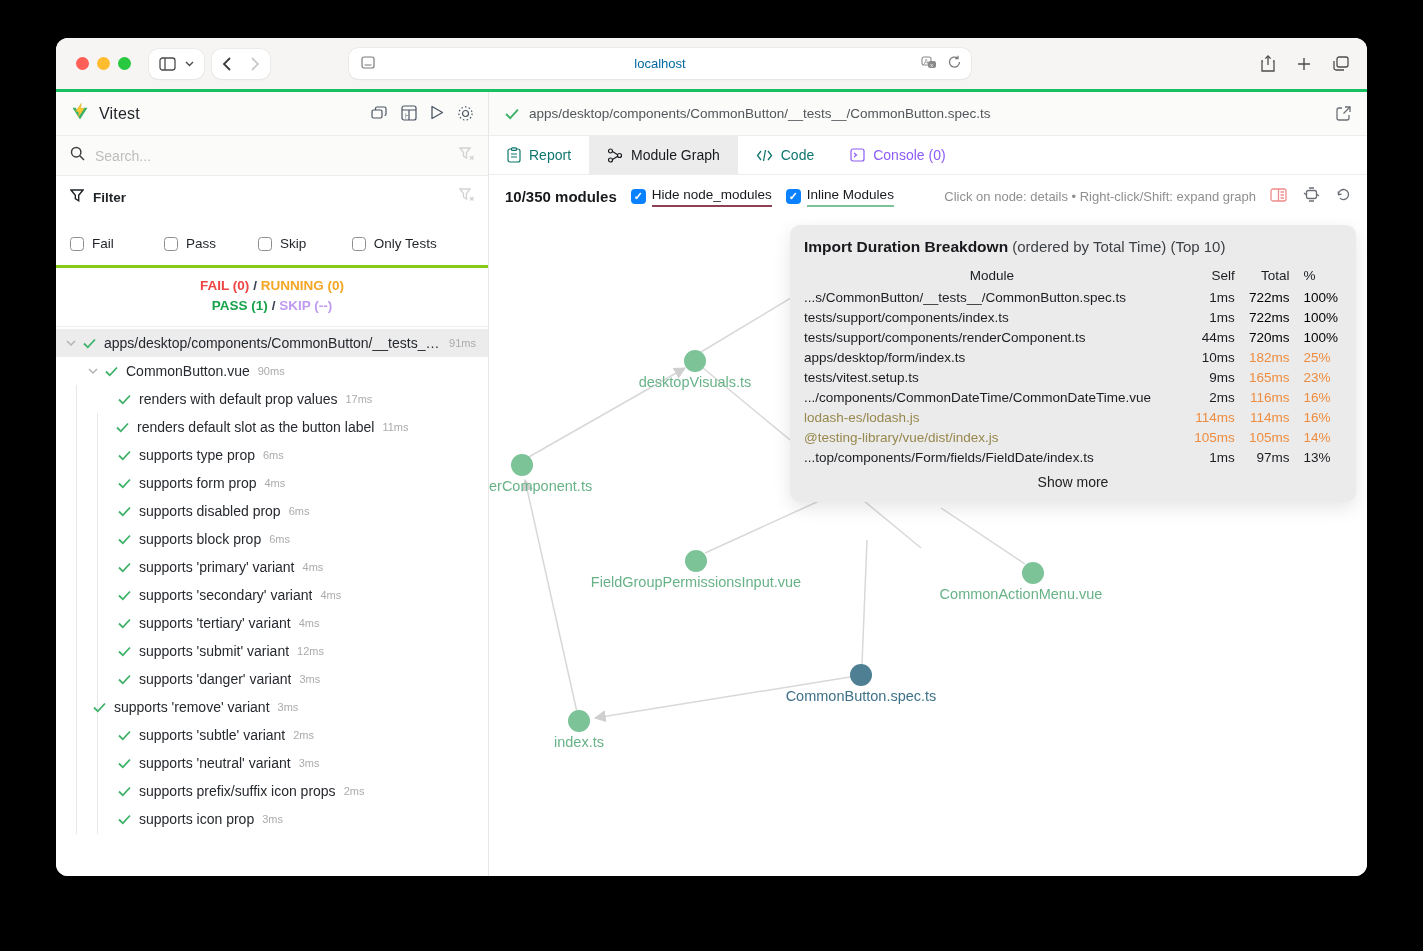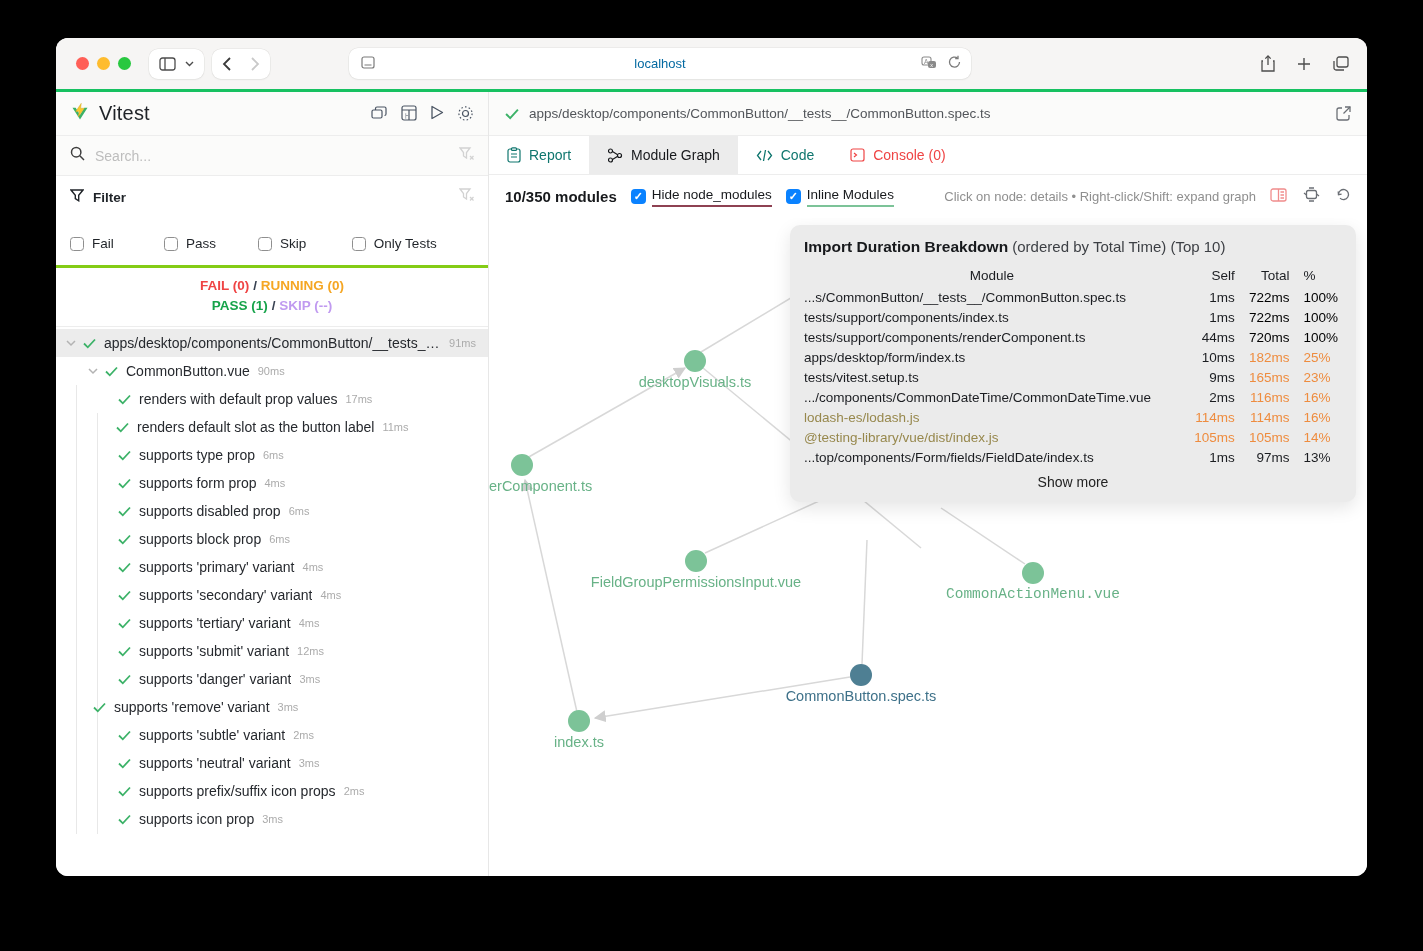--- a/index.html
+++ b/index.html
@@ -22,21 +22,21 @@
   .icon-btn { background:none; border:none; cursor:pointer; color:#4c4c4c; display:flex; align-items:center; }
   .greenbar { height:3px; background:#17c161; }
 
   
   .app { display:flex; height:784px; }
   .sidebar { width:433px; border-right:1px solid #e7e7e7; display:flex; flex-direction:column; background:#fff; }
   .main { flex:1; display:flex; flex-direction:column; background:#fff; min-width:0; }
 
   
   .vt-header { height:44px; background:#fbfbfa; border-bottom:1px solid #ededed; display:flex; align-items:center; padding:0 14px; }
-  .vt-title { font-size:20px; color:#1f2328; margin-left:9px; letter-spacing:.2px; }
+  .vt-title { font-size:16px; color:#1f2328; margin-left:9px; letter-spacing:.2px; }
   .vt-actions { margin-left:auto; display:flex; gap:13px; color:#4b5563; }
   .vt-actions svg{ display:block; }
 
   
   .search-row { height:40px; display:flex; align-items:center; padding:0 14px; border-bottom:1px solid #ededed; background:#fbfbfa;}
   .search-row input { border:none; outline:none; background:transparent; font-size:14px; color:#333; flex:1; margin-left:10px; font-family:inherit;}
   .search-row input::placeholder { color:#bdbdbd; }
   .faded { color:#d2d2d2; }
 
   
@@ -65,21 +65,21 @@
   
   .file-head { height:44px; background:#fbfbfa; border-bottom:1px solid #ededed; display:flex; align-items:center; padding:0 16px; }
   .file-head .check { color:#3cb268; display:flex; margin-right:10px; }
   .file-path { font-size:13.5px; color:#52555a; }
   .open-editor { margin-left:auto; color:#6b6f75; display:flex; cursor:pointer;}
 
   
   .tabbar { height:39px; border-bottom:1px solid #ededed; display:flex; align-items:stretch; }
   .tab { display:flex; align-items:center; gap:8px; padding:0 18px; font-size:14px; color:#0f766e; cursor:pointer; }
   .tab.active { background:#ececec; color:#17191c; }
-  .tab.disabled { color:#ef4444; cursor:default; }
+  .tab.disabled { color:#8b5cf6; cursor:default; }
   .tab svg { display:block; }
 
   
   .gtoolbar { height:43px; display:flex; align-items:center; padding:0 16px; gap:14px; }
   .gcount { font-size:15px; font-weight:bold; color:#17191c; white-space:nowrap; }
   .gcheck { display:flex; align-items:center; gap:6px; cursor:pointer; }
   .bluebox { width:15px; height:15px; border-radius:4px; background:#0a82ff; color:#fff; font-size:11px; font-weight:bold;
              display:flex; align-items:center; justify-content:center; flex:none;}
   .gcheck .t { font-size:13.5px; color:#17191c; padding-bottom:3px; border-bottom:2px solid transparent; white-space:nowrap;}
   .u-maroon { border-bottom-color:#8e4152 !important; }
@@ -658,21 +658,21 @@
           </table>
           <div class="show-more">Show more</div>
         </div>
       <div class="gnode green" style="left: 206px; top: 143px;"></div>
           <div class="glabel green" style="top: 156px; left: 206px; transform: translateX(-50%);">desktopVisuals.ts</div>
           <div class="gnode green" style="left: 33px; top: 247px;"></div>
           <div class="glabel green" style="top: 260px; left: 0px;">erComponent.ts</div>
           <div class="gnode green" style="left: 207px; top: 343px;"></div>
           <div class="glabel green" style="top: 356px; left: 207px; transform: translateX(-50%);">FieldGroupPermissionsInput.vue</div>
           <div class="gnode green" style="left: 544px; top: 355px;"></div>
-          <div class="glabel green" style="top: 368px; left: 544px; transform: translateX(-50%); font-family: Liberation Mono, monospace;">CommonActionMenu.vue</div>
+          <div class="glabel green" style="top: 368px; left: 532px; transform: translateX(-50%);">CommonActionMenu.vue</div>
           <div class="gnode teal" style="left: 372px; top: 457px;"></div>
           <div class="glabel teal" style="top: 470px; left: 372px; transform: translateX(-50%);">CommonButton.spec.ts</div>
           <div class="gnode green" style="left: 90px; top: 503px;"></div>
           <div class="glabel green" style="top: 516px; left: 90px; transform: translateX(-50%);">index.ts</div>
         </div>
     </div>
   </div>
 </div>
 
 </body></html>

